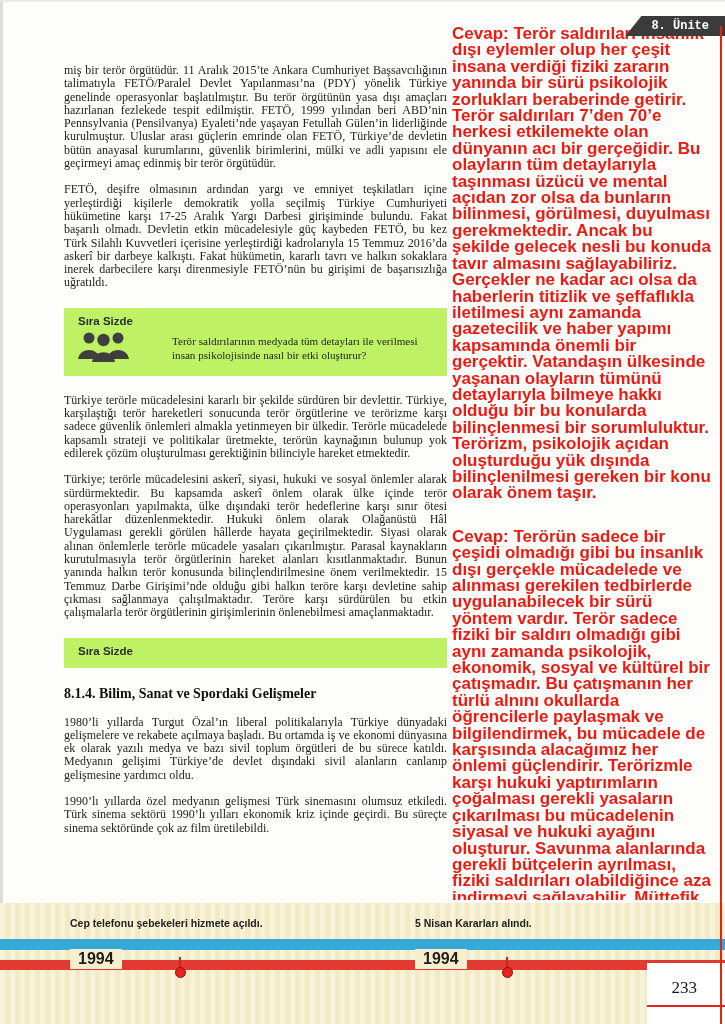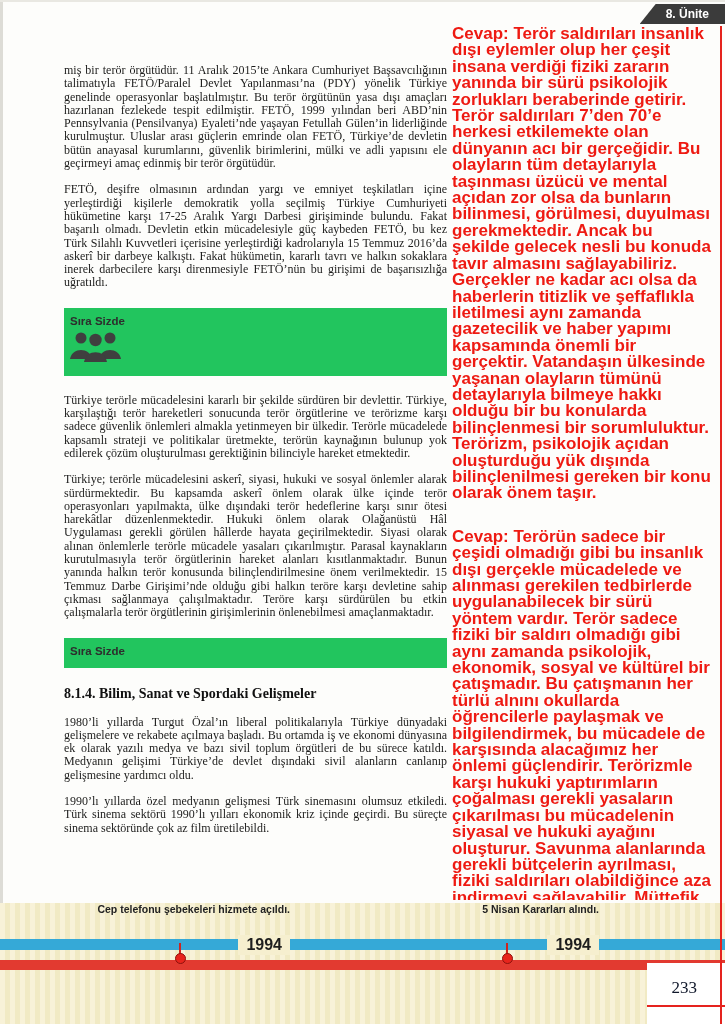--- a/index.html
+++ b/index.html
@@ -6,62 +6,62 @@
   .page {
     position:relative; width:725px; height:1024px; margin:0 auto;
     background:#fdfdfb; overflow:hidden;
     font-family:"Liberation Serif", serif; color:#1c1c1b;
   }
   .scan-edge-left { position:absolute; left:0; top:0; bottom:0; width:3px; background:#dddcd6; }
   .scan-edge-top { position:absolute; left:0; top:0; right:0; height:2px; background:#e9e8e2; }
 
   
   .unit-badge {
-    position:absolute; top:4px; right:0; height:20px; line-height:20px;
+    position:absolute; top:16px; right:0; height:20px; line-height:20px;
     padding:0 16px 0 26px; background:#3b3b3b; color:#ffffff;
-    font-family:Liberation Sans, sans-serif; font-weight:bold; font-size:12px;
+    font-family:Liberation Mono, monospace; font-weight:bold; font-size:12px;
     clip-path:polygon(16px 0, 100% 0, 100% 100%, 0 100%);
     z-index:6;
   }
   .red-edge-line { position:absolute; right:3px; top:26px; bottom:0; width:2px; background:#e5231e; z-index:7; }
 
   
   .left-col { position:absolute; left:64px; top:64px; width:383px; height:838px; overflow:hidden; z-index:1; }
   .right-col { position:absolute; left:452px; top:26px; width:262px; height:874px; overflow:hidden; z-index:1; }
 
   .body-par {
     font-size:12px; line-height:13.3px; text-align:justify; margin:0 0 13px 0;
   }
   .answer-note {
     font-family:"Liberation Sans", sans-serif; font-weight:bold;
     font-size:17px; line-height:16.4px; color:#ee1a12; margin:0 0 27px 0;
   }
 
   
-  .ss-box { background:#22c55e; padding:7px 12px 9px 0; margin:18px 0 18px 0; }
+  .ss-box { background:#bef264; padding:7px 12px 9px 8px; margin:18px 0 18px 0; }
   .ss-label {
     font-family:"Liberation Sans", sans-serif; font-weight:bold; font-size:11.5px;
     color:#2d2d2d; margin:0 0 2px 6px;
   }
   .ss-row { display:flex; align-items:center; }
   .ss-icon { flex:0 0 56px; margin-left:4px; }
   .ss-question { font-size:11.1px; line-height:14px; color:#232323; margin-left:40px; flex:1; }
 
   .section-heading {
     font-size:14px; font-weight:bold; margin:6px 0 14px 0; color:#111111;
   }
 
   
   .timeline {
     position:absolute; left:0; top:903px; width:725px; height:121px; z-index:3;
     background:repeating-linear-gradient(90deg, #f8f2d8 0px, #f8f2d8 5px, #f1eac4 5px, #f1eac4 10px);
   }
   .band-blue { position:absolute; left:0; right:0; top:36px; height:11px; background:#35a9d7; }
   .band-red  { position:absolute; left:0; right:0; top:57px; height:10px; background:#e23a30; }
-  .tl-event { position:absolute; top:0; text-align:right; z-index:2; }
+  .tl-event { position:absolute; top:14px; text-align:left; z-index:2; }
   .tl-event-title {
     font-family:"Liberation Sans", sans-serif; font-weight:bold; font-size:10.5px;
     color:#222222;
   }
   .tl-year {
     display:inline-block; margin-top:20px; background:#f6efcf;
     font-family:"Liberation Sans", sans-serif; font-weight:bold; font-size:16px;
     color:#1e1e1e; padding:1px 8px; position:relative; z-index:2;
   }
   .pin-stem { position:absolute; left:calc(50% - 1px); top:40px; width:2px; height:20px; background:#cf241e; }
@@ -100,20 +100,21 @@
             <g fill="#3f3f3f">
               <circle cx="13" cy="9" r="5.5"></circle>
                 <path d="M2,30 C4,18 22,18 24,30 Z"></path>
               <circle cx="42" cy="9" r="5.5"></circle>
                 <path d="M31,30 C33,18 51,18 53,30 Z"></path>
               <circle cx="27.5" cy="11" r="6.2"></circle>
                 <path d="M16,33 C18.5,20 36.5,20 39,33 Z"></path>
             </g>
           </svg>
         </span>
+        <div class="ss-question">Terör saldırılarının medyada tüm detayları ile verilmesi insan psikolojisinde nasıl bir etki oluşturur?</div>
       </div>
     </div>
 
     <p class="body-par">Türkiye terörle mücadelesini kararlı bir şekilde sürdüren bir devlettir. Türkiye, karşılaştığı terör hareketleri sonucunda terör örgütlerine ve terörizme karşı sadece güvenlik önlemleri almakla yetinmeyen bir ülkedir. Terörle mücadelede kapsamlı strateji ve politikalar üretmekte, terörün kaynağının bulunup yok edilerek çözüm oluşturulması gerektiğinin bilinciyle hareket etmektedir.</p>
     <p class="body-par">Türkiye; terörle mücadelesini askerî, siyasi, hukuki ve sosyal önlemler alarak sürdürmektedir. Bu kapsamda askerî önlem olarak ülke içinde terör operasyonları yapılmakta, ülke dışındaki terör hedeflerine karşı sınır ötesi harekâtlar düzenlenmektedir. Hukuki önlem olarak Olağanüstü Hâl Uygulaması gerekli görülen hâllerde hayata geçirilmektedir. Siyasi olarak alınan önlemlerle terörle mücadele yasaları çıkarılmıştır. Parasal kaynakların kurutulmasıyla terör örgütlerinin hareket alanları kısıtlanmaktadır. Bunun yanında halkın terör konusunda bilinçlendirilmesine önem verilmektedir. 15 Temmuz Darbe Girişimi’nde olduğu gibi halkın teröre karşı devletine sahip çıkması sağlanmaya çalışılmaktadır. Teröre karşı sürdürülen bu etkin çalışmalarla terör örgütlerinin girişimlerinin önlenebilmesi amaçlanmaktadır.</p>
 
     <div class="ss-box">
       <div class="ss-label">Sıra Sizde</div>
     </div>
 

